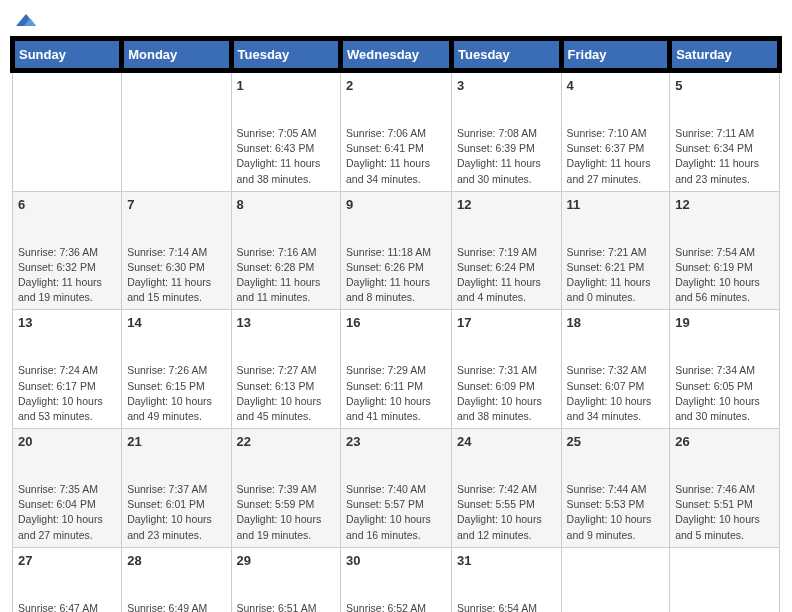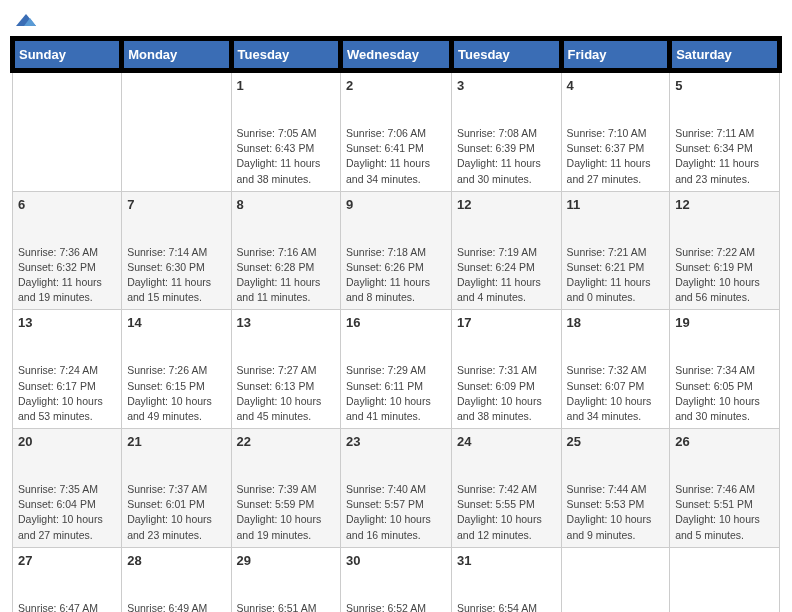--- a/index.html
+++ b/index.html
@@ -178,39 +178,39 @@
 Daylight: 11 hours and 15 minutes.</div>
         </td>
         <td>
           <span class="day-number">8</span>
           <div class="day-detail">Sunrise: 7:16 AM
 Sunset: 6:28 PM
 Daylight: 11 hours and 11 minutes.</div>
         </td>
         <td>
           <span class="day-number">9</span>
-          <div class="day-detail">Sunrise: 7:18 AM
+          <div class="day-detail">Sunrise: 11:18 AM
 Sunset: 6:26 PM
 Daylight: 11 hours and 8 minutes.</div>
         </td>
         <td>
           <span class="day-number">12</span>
           <div class="day-detail">Sunrise: 7:19 AM
 Sunset: 6:24 PM
 Daylight: 11 hours and 4 minutes.</div>
         </td>
         <td>
           <span class="day-number">11</span>
           <div class="day-detail">Sunrise: 7:21 AM
 Sunset: 6:21 PM
 Daylight: 11 hours and 0 minutes.</div>
         </td>
         <td>
           <span class="day-number">12</span>
-          <div class="day-detail">Sunrise: 7:22 AM
+          <div class="day-detail">Sunrise: 7:54 AM
 Sunset: 6:19 PM
 Daylight: 10 hours and 56 minutes.</div>
         </td>
       </tr>
       <tr>
         <td>
           <span class="day-number">13</span>
           <div class="day-detail">Sunrise: 7:24 AM
 Sunset: 6:17 PM
 Daylight: 10 hours and 53 minutes.</div>

